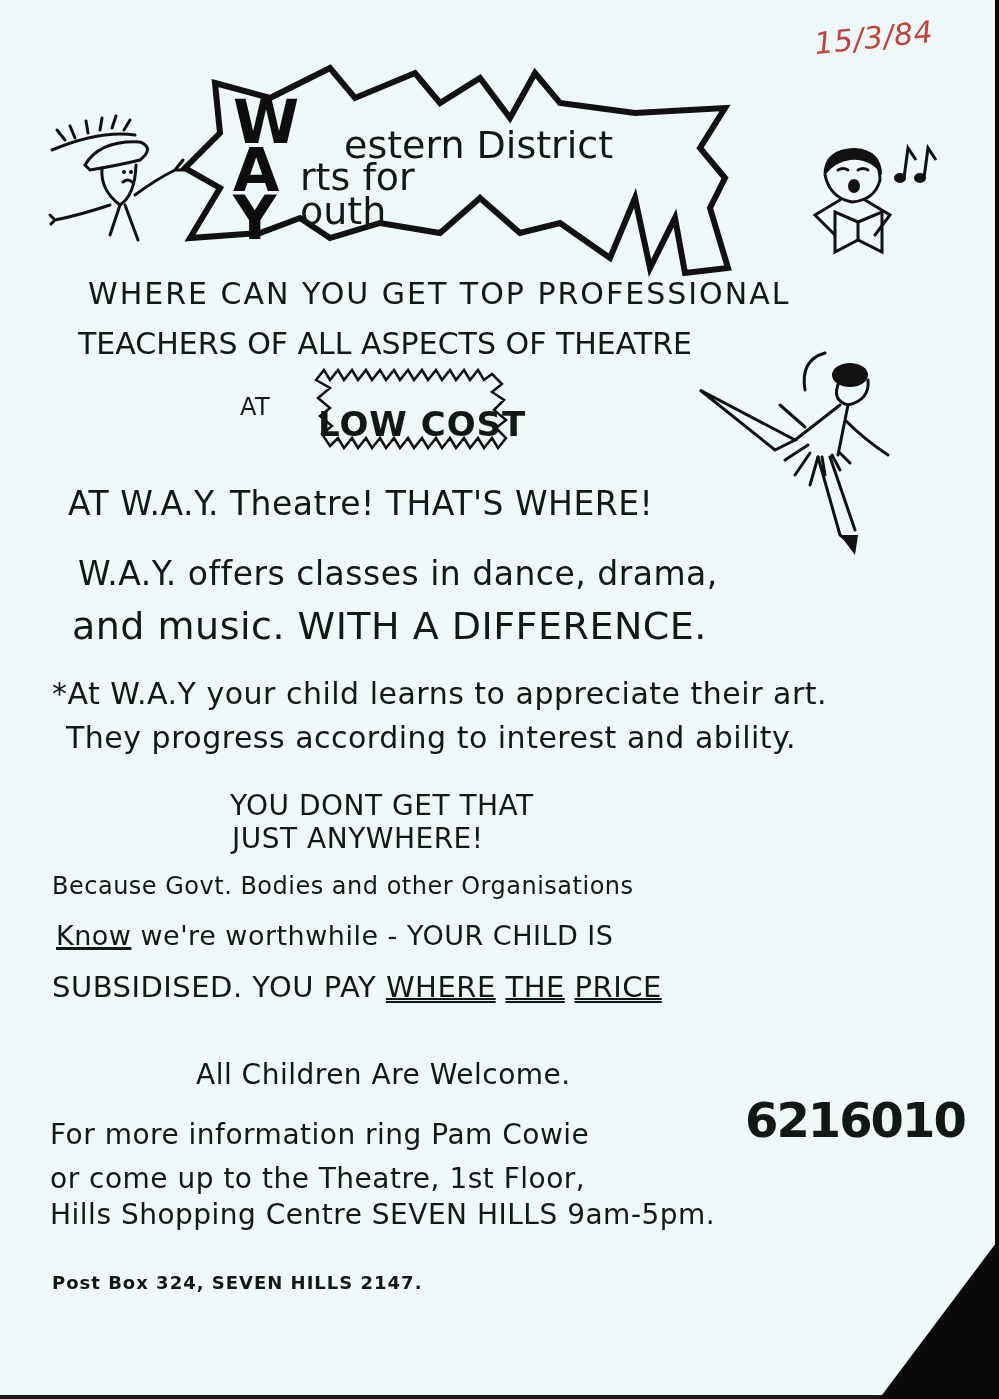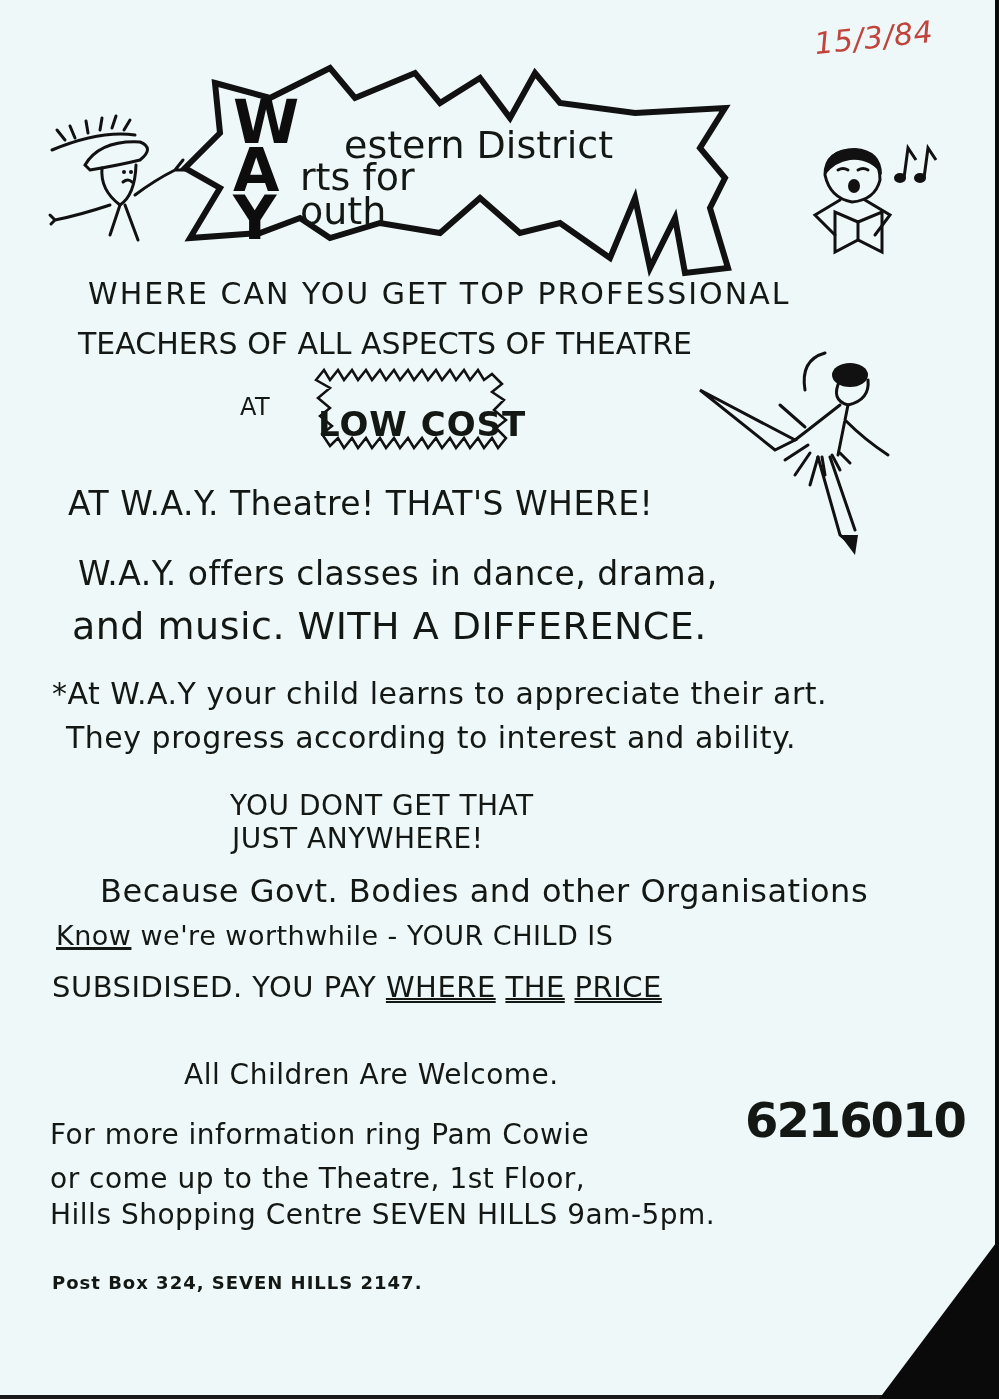--- a/index.html
+++ b/index.html
@@ -27,26 +27,26 @@
   .at { left:240px; top:393px; font-size:24px; }
   .lowcost { position:absolute; left:286px; top:360px; width:290px; height:100px; }
   .lowcost-text { position:absolute; left:318px; top:384px; font-size:34px; font-weight:bold; letter-spacing:1px;margin-top:20px; }
   .p1 { left:68px; top:484px; font-size:33px; }
   .p2 { left:78px; top:554px; font-size:33px; }
   .p3 { left:72px; top:604px; font-size:38px; }
   .p4 { left:52px; top:676px; font-size:30px; }
   .p5 { left:66px; top:720px; font-size:30px; }
   .p6 { left:230px; top:780px; font-size:28px;margin-top:9px; }
   .p7 { left:232px; top:822px; font-size:28px; }
-  .p8 { left:52px; top:872px; font-size:32px;margin-left:48px; }
+  .p8 { left:52px; top:872px; font-size:24px; }
   .p9 { left:56px; top:920px; font-size:27px; }
   .u-know { text-decoration:underline; text-decoration-thickness:3px; }
   .p10 { left:52px; top:970px; font-size:29px; }
   .u2 { text-decoration:underline double; text-decoration-thickness:2px; }
-  .p11 { left:184px; top:1058px; font-size:28px; }
+  .p11 { left:196px; top:1058px; font-size:28px; }
   .p12 { left:50px; top:1118px; font-size:28px; }
   .phone { position:absolute; left:745px; top:1092px; font-size:48px; font-weight:bold; letter-spacing:-2px; }
   .p13 { left:50px; top:1162px; font-size:28px; }
   .p14 { left:50px; top:1198px; font-size:28px; }
   .p15 { left:52px; top:1272px; font-size:18px; font-weight:bold; letter-spacing:1px; }
   svg { position:absolute; overflow:visible; }
 </style>
 </head>
 <body>
 

